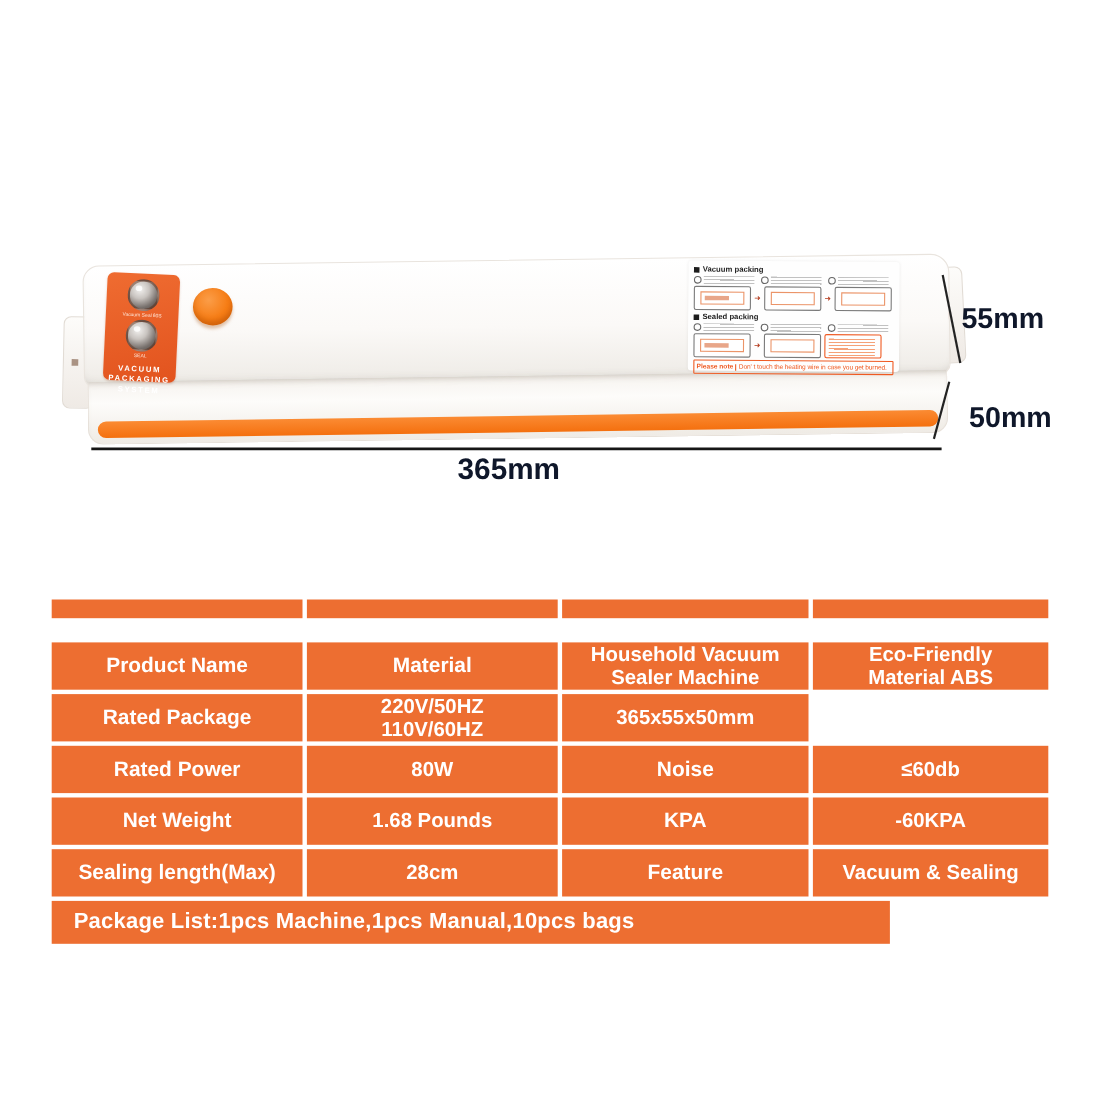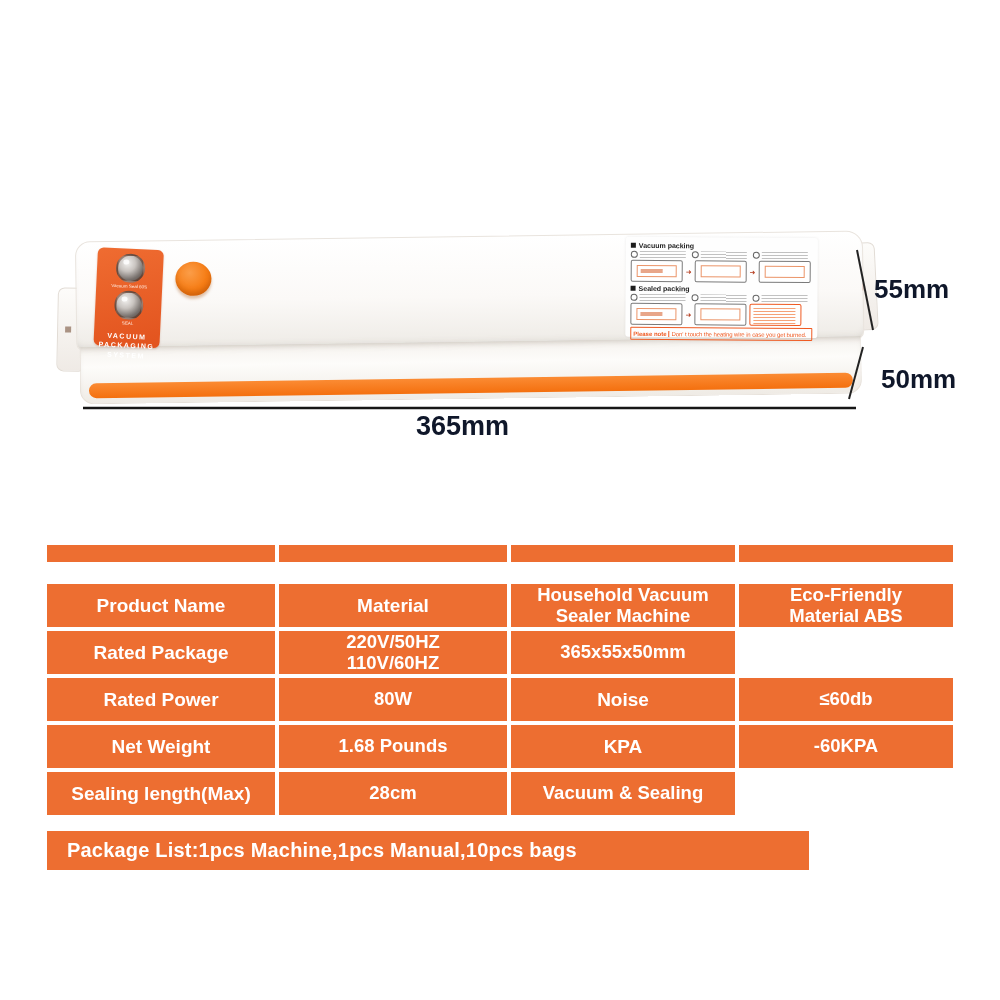--- a/index.html
+++ b/index.html
@@ -105,21 +105,21 @@
   .cap-row{height:17px;margin-bottom:22px;}
   .cap-cell{background:#ed6e31;}
   .spec-row{margin-bottom:4px;}
   .cell{
     background:#ed6e31;color:#fff;font-weight:700;
     display:flex;align-items:center;justify-content:center;text-align:center;
     height:43px;white-space:pre-line;line-height:1.12;
   }
   .cell.lab{font-size:19px;}
   .cell.val{font-size:18.5px;}
-  .footer-row{background:#ed6e31;height:39px;display:flex;align-items:center;margin-top:16px;}
+  .footer-row{background:#ed6e31;height:39px;display:flex;align-items:center;margin-top:4px;}
   .footer-text{color:#fff;font-weight:700;font-size:20px;padding-left:20px;letter-spacing:0.2px;}
 </style>
 </head>
 <body>
 
 <div class="canvas">
 
 
   <div class="scene">
 
@@ -243,20 +243,21 @@
     </div>
     <div class="spec-row">
       <div class="cell lab">Net Weight</div>
       <div class="cell val">1.68 Pounds</div>
       <div class="cell lab">KPA</div>
       <div class="cell val">-60KPA</div>
     </div>
     <div class="spec-row">
       <div class="cell lab">Sealing length(Max)</div>
       <div class="cell val">28cm</div>
+      <div class="cell lab">Feature</div>
       <div class="cell val">Vacuum &amp; Sealing</div>
     </div>
 
     <div class="footer-row">
       <span class="footer-text">Package List:1pcs Machine,1pcs Manual,10pcs bags</span>
     </div>
   </div>
 
 </div>
 

